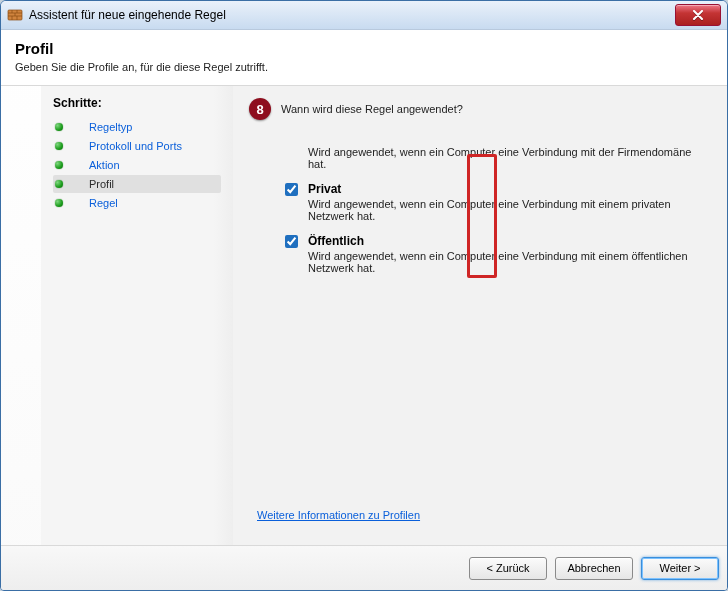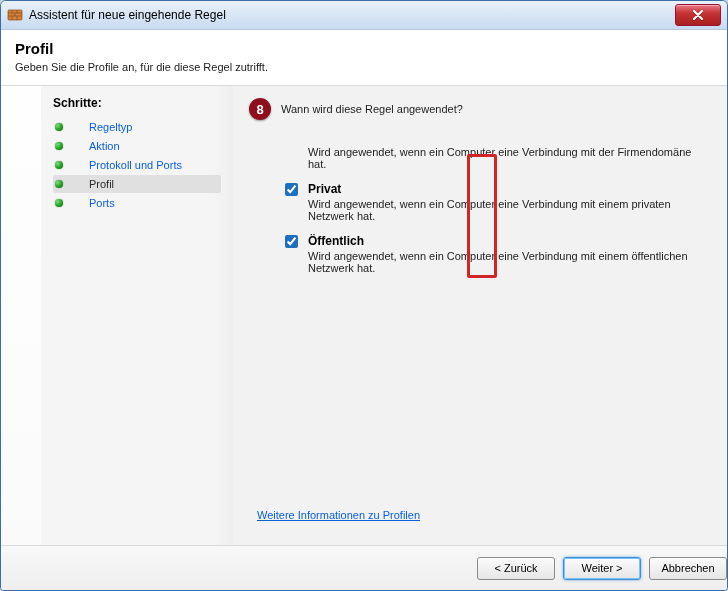--- a/index.html
+++ b/index.html
@@ -177,21 +177,21 @@
     cursor: pointer;
   }
   .button-bar {
     height: 44px;
     border-top: 1px solid #d9d9d9;
     background: linear-gradient(#f8f8f8,#eee);
     display: flex;
     align-items: center;
     justify-content: flex-end;
     gap: 8px;
-    padding: 0 0;
+    padding: 0 8px;
   }
   .btn {
     min-width: 78px;
     height: 23px;
     font-size: 11px;
     padding: 0 10px;
     border: 1px solid #8a8a8a;
     border-radius: 3px;
     background: linear-gradient(#fbfbfb,#e6e6e6);
     box-shadow: inset 0 1px 0 #fff;
@@ -237,33 +237,33 @@
 
     <div class="sidebar">
       <h3>Schritte:</h3>
 
       <div class="step">
         <span class="bullet"></span>
         <span class="step-label">Regeltyp</span>
       </div>
       <div class="step">
         <span class="bullet"></span>
+        <span class="step-label">Protokoll und Ports</span>
+      </div>
+      <div class="step">
+        <span class="bullet"></span>
         <span class="step-label">Aktion</span>
       </div>
+      <div class="step current">
+        <span class="bullet"></span>
+        <span class="step-label">Profil</span>
+      </div>
       <div class="step">
         <span class="bullet"></span>
-        <span class="step-label">Protokoll und Ports</span>
-      </div>
-      <div class="step current">
-        <span class="bullet"></span>
-        <span class="step-label">Profil</span>
-      </div>
-      <div class="step">
-        <span class="bullet"></span>
-        <span class="step-label">Ports</span>
+        <span class="step-label">Regel</span>
       </div>
     </div>
 
     <div class="main">
       <div class="prompt-row">
         <div class="annot-badge">8</div>
         <span class="prompt-text">Wann wird diese Regel angewendet?</span>
       </div>
 
       <div class="profile">
@@ -287,17 +287,17 @@
       </div>
 
       <div class="profiles-box"></div>
 
       <a class="learn-more">Weitere Informationen zu Profilen</a>
     </div>
   </div>
 
   <div class="button-bar">
     <button class="btn">&lt; Zurück</button>
+    <button class="btn">Abbrechen</button>
     <button class="btn default">Weiter &gt;</button>
-    <button class="btn">Abbrechen</button>
   </div>
 
 </div>
 
 </body></html>

